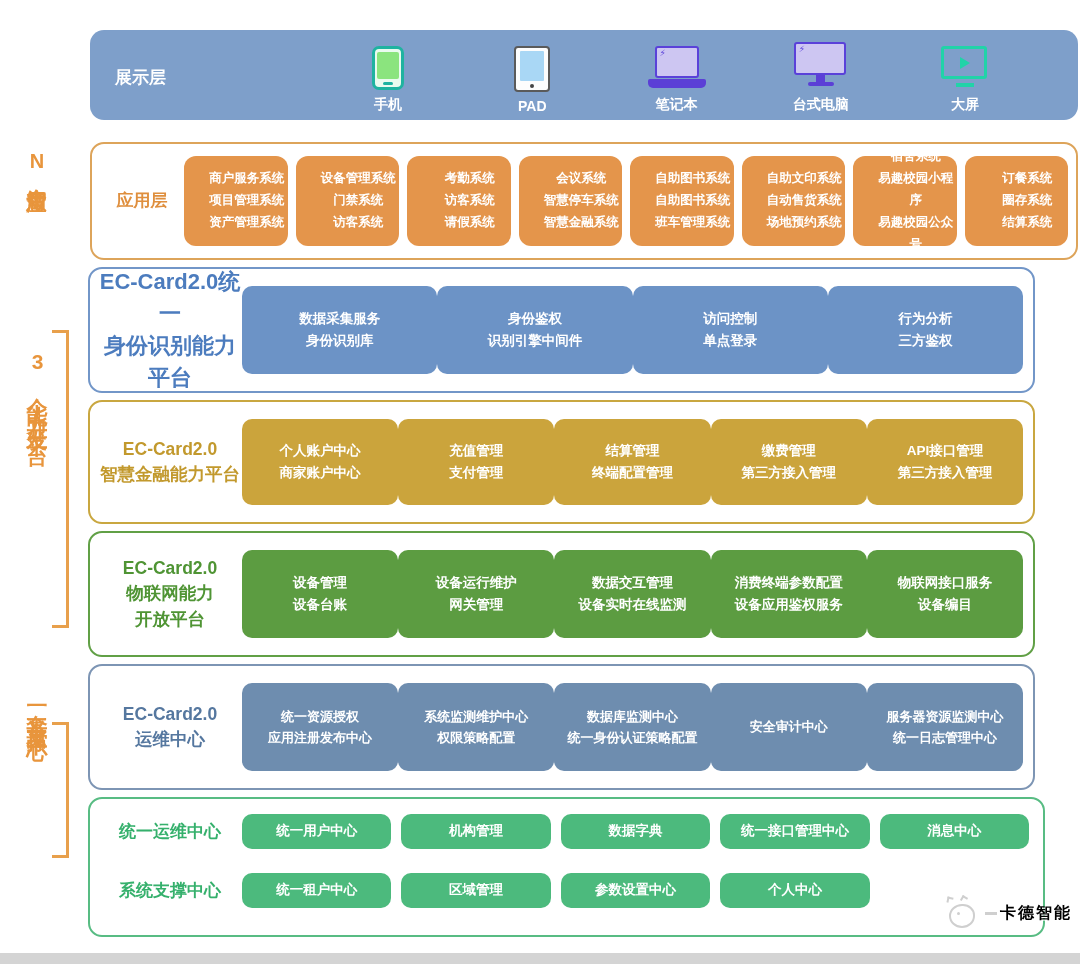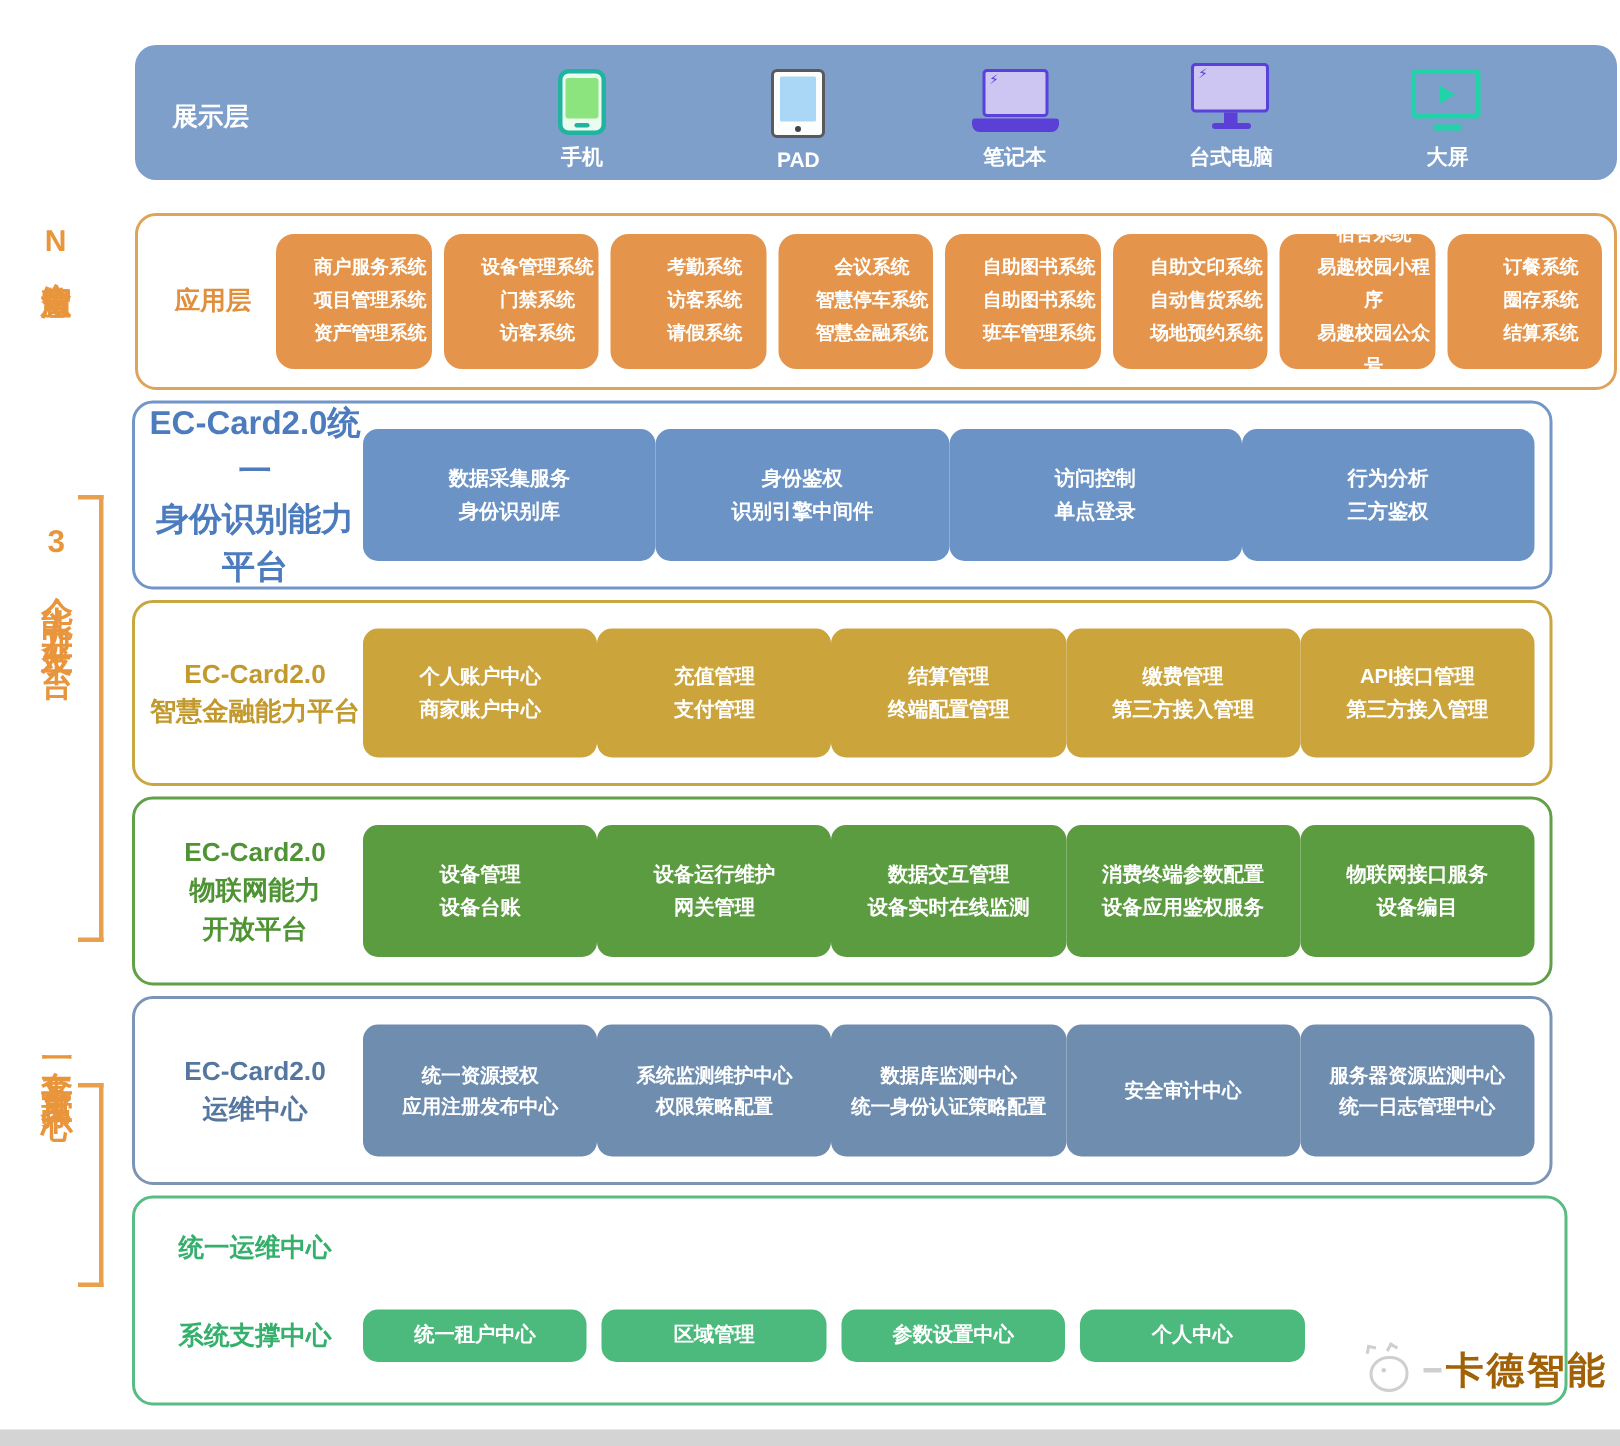--- a/index.html
+++ b/index.html
@@ -103,21 +103,21 @@
   .watermark { position:absolute; right:8px; top:896px; display:flex; align-items:center; z-index:5; }
   .doodle { position:relative; width:36px; height:34px; margin-right:4px; }
   .doodle .face { position:absolute; left:4px; top:8px; width:26px; height:24px; border:2px solid #cfcfcf;
                   border-radius:50% 46% 50% 50%; background:#fff; }
   .doodle .ear1, .doodle .ear2 { position:absolute; width:6px; height:6px; border-top:2px solid #cfcfcf;
                   border-left:2px solid #cfcfcf; }
   .doodle .ear1 { left:2px; top:1px; transform:rotate(12deg); }
   .doodle .ear2 { left:16px; top:0; transform:rotate(30deg); }
   .doodle .eye { position:absolute; left:12px; top:16px; width:3px; height:3px; background:#cfcfcf; border-radius:50%; }
   .wm-dash { width:12px; height:3px; background:#cfcfcf; margin-right:3px; }
-  .wm-text { color:#a16207; font-size:25px; font-weight:bold; letter-spacing:2px;
+  .wm-text { color:#000000; font-size:16px; font-weight:bold; letter-spacing:2px;
              text-shadow:1px 1px 0 #ffffff; }
 
   .bottom-strip { position:absolute; left:0; right:0; bottom:0; height:11px; background:#d4d4d4; }
 </style>
 </head>
 <body>
 
 <div class="canvas">
 
   <div class="side-label side1">N个智慧应用</div>
@@ -308,20 +308,27 @@
         <div class="box">
           <div>服务器资源监测中心</div>
           <div>统一日志管理中心</div>
         </div>
       </div>
   </div>
 
   <div class="row support-row">
     <div class="support-line l1">
       <div class="support-label">统一运维中心</div>
+      <div class="sgrid">
+          <div class="box">统一用户中心</div>
+          <div class="box">机构管理</div>
+          <div class="box">数据字典</div>
+          <div class="box">统一接口管理中心</div>
+          <div class="box">消息中心</div>
+        </div>
     </div>
     <div class="support-line l2">
       <div class="support-label">系统支撑中心</div>
       <div class="sgrid">
           <div class="box">统一租户中心</div>
           <div class="box">区域管理</div>
           <div class="box">参数设置中心</div>
           <div class="box">个人中心</div>
         </div>
     </div>

